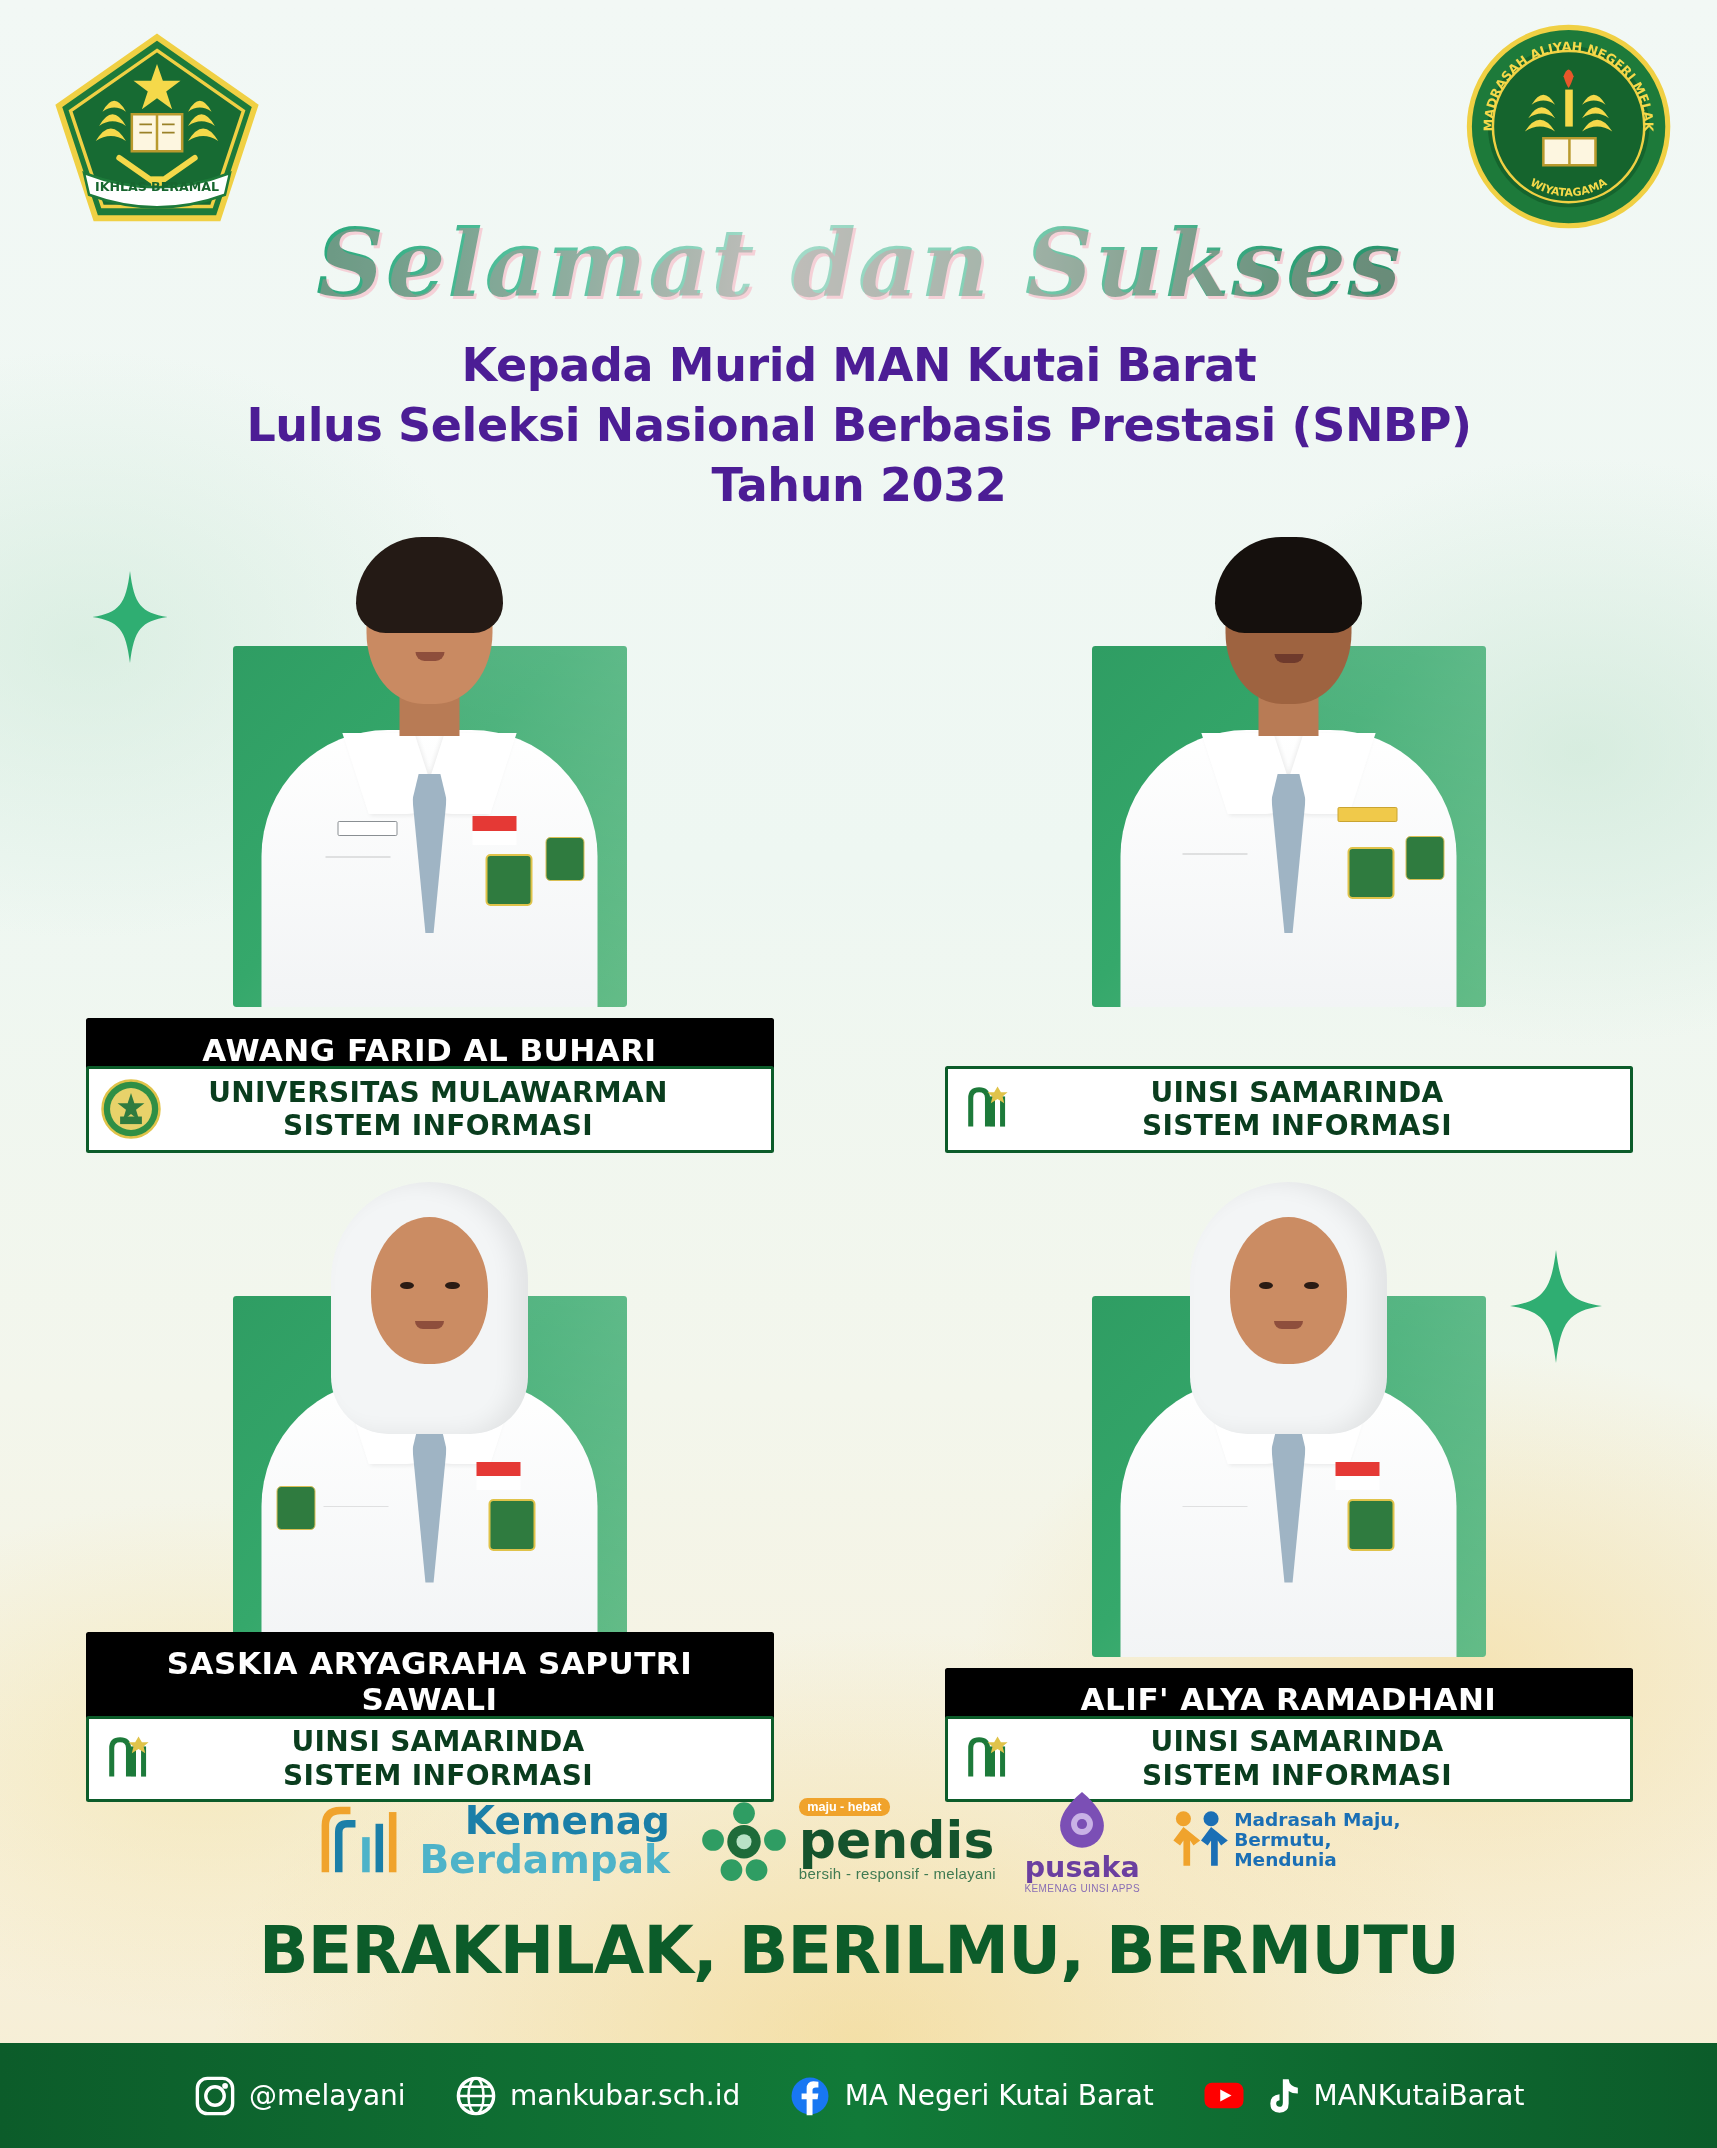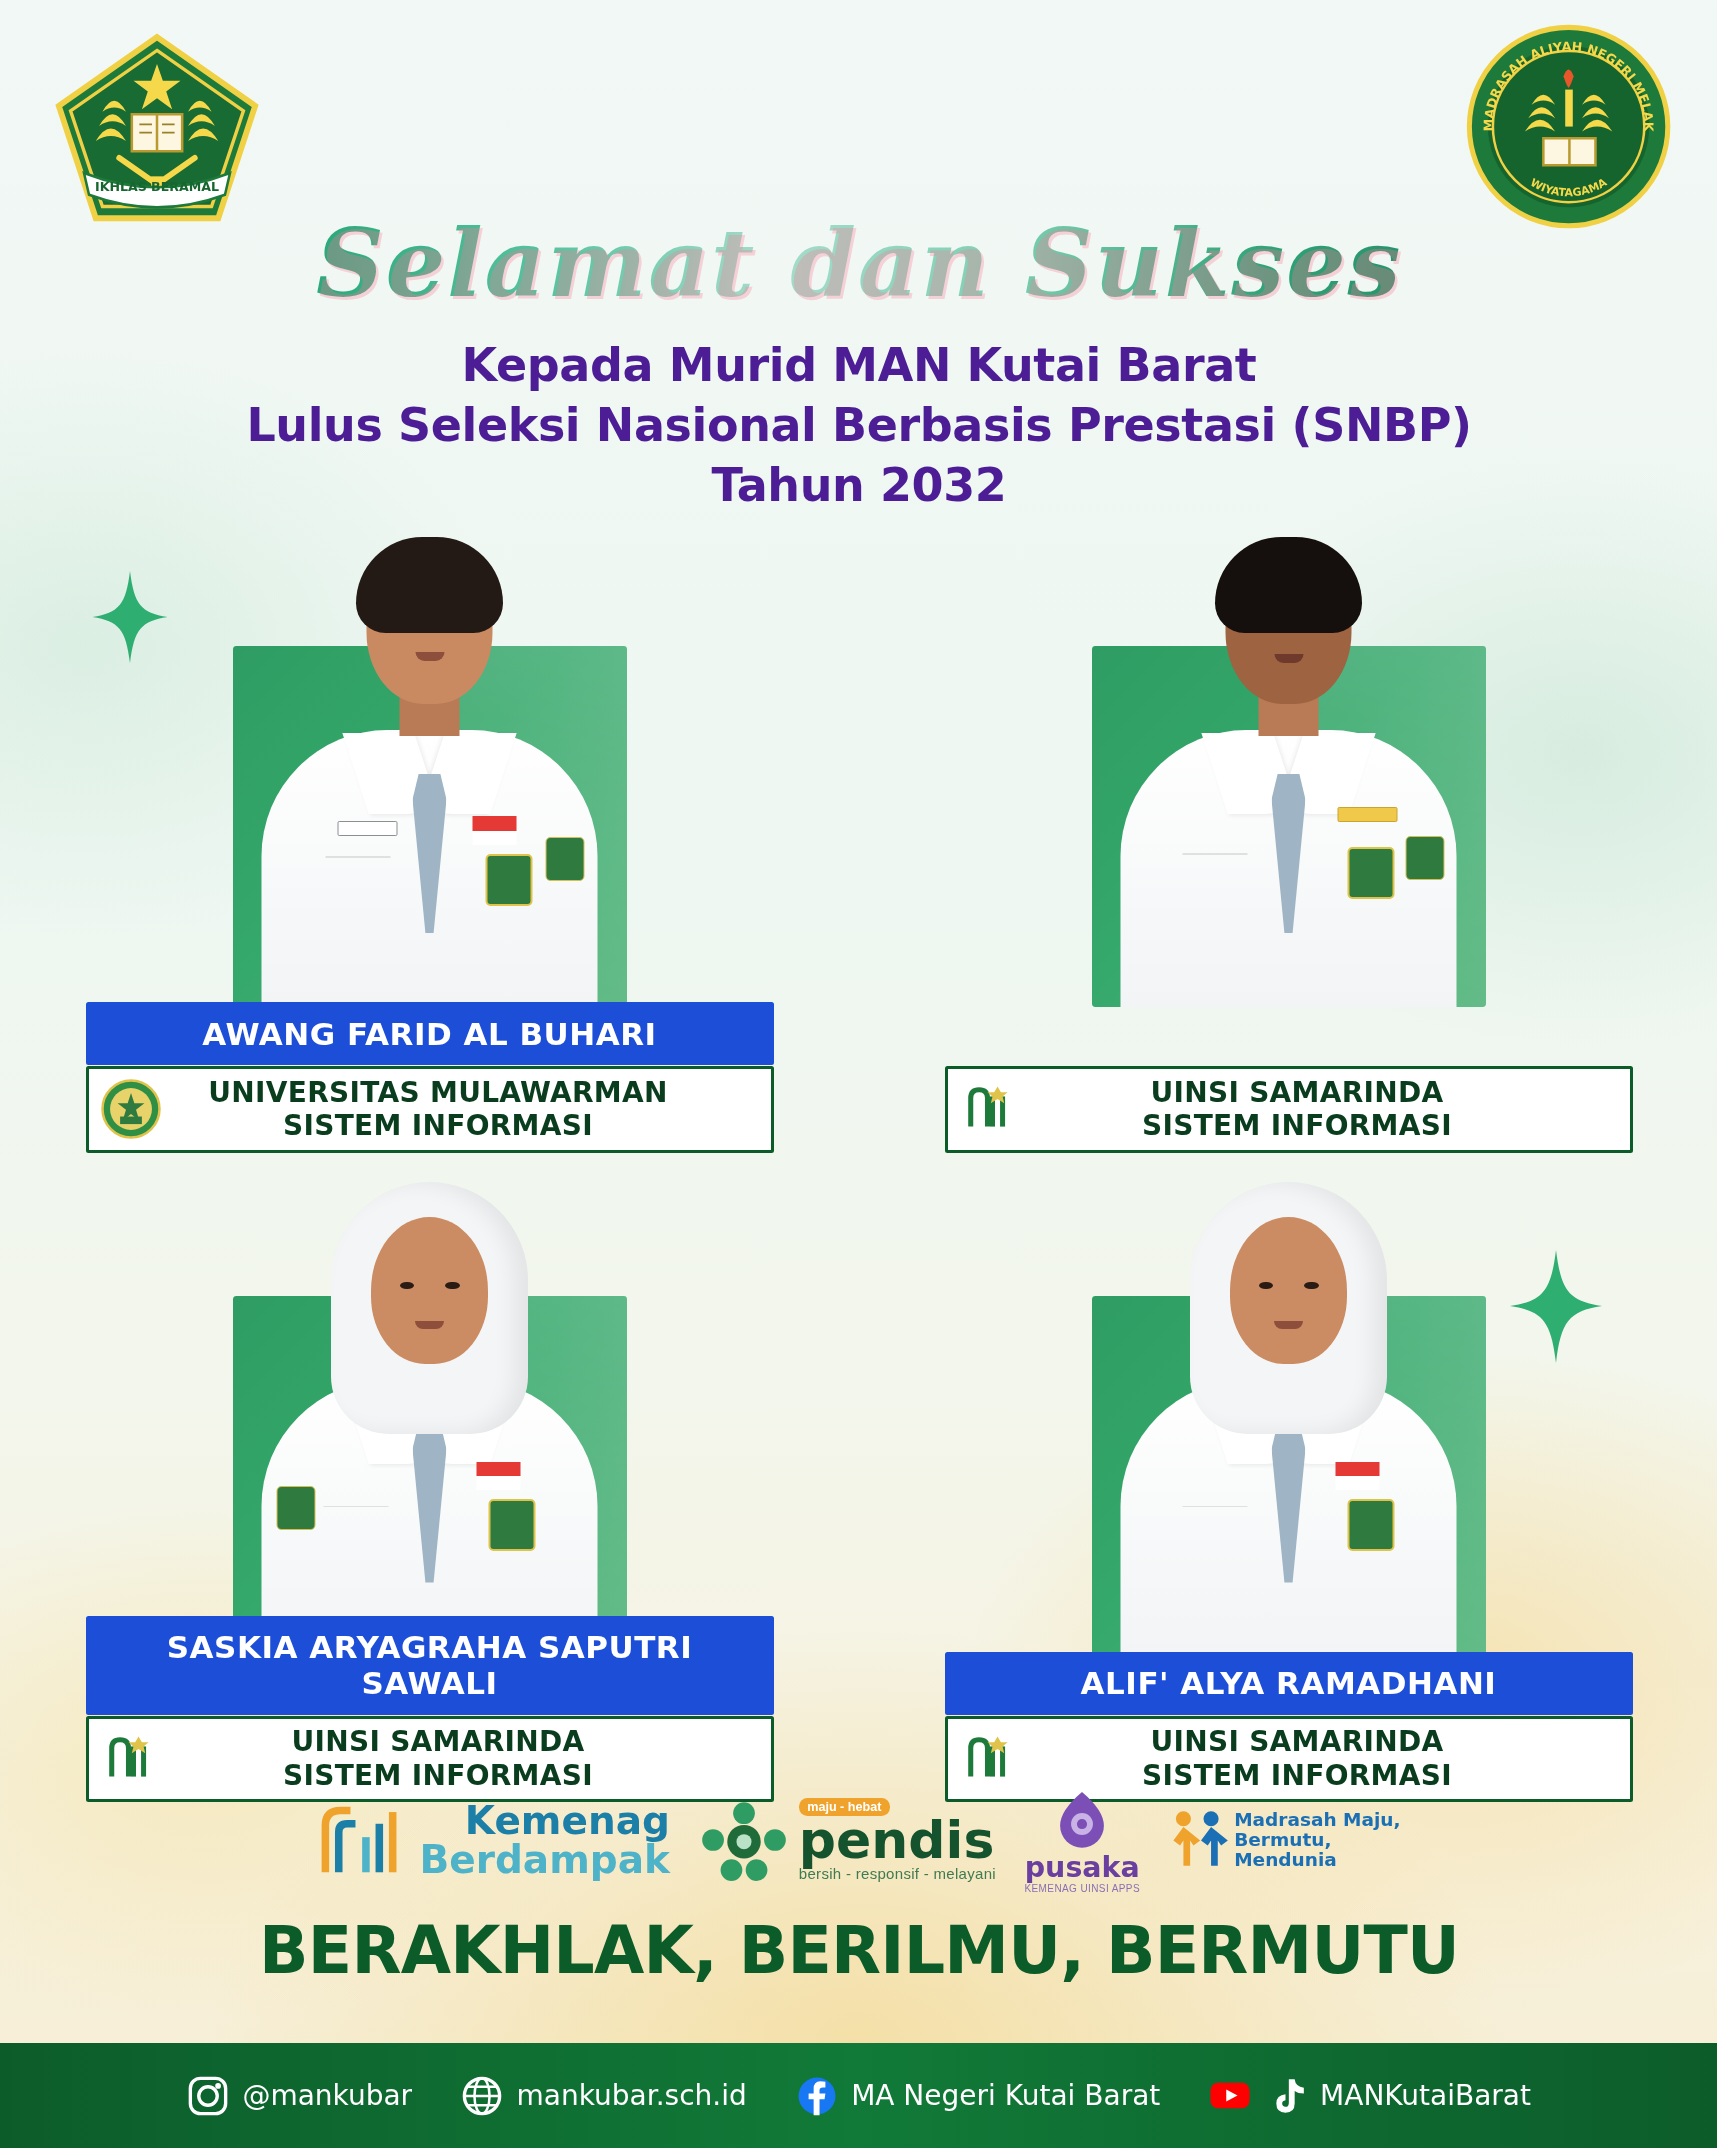--- a/index.html
+++ b/index.html
@@ -149,23 +149,23 @@
   .nametag {
     position: absolute; width: 60px; height: 15px; border-radius: 1.7px;
     background: #ffffff; border: 1.7px solid #8a8f93;
   }
   .pocket-line { position: absolute; width: 65px; height: 1.7px; background: rgba(0,0,0,0.10); }
 
   
   .name-bar {
     position: absolute;
     left: 50%; transform: translateX(-50%);
-    bottom: 76px;
+    bottom: 60px;
     width: 688px;
-    background: #1d4ed8;
+    background: #000000;
     color: #ffffff;
     font-family: "DejaVu Sans", sans-serif;
     font-weight: 700;
     font-size: 31px;
     letter-spacing: 0.5px;
     text-align: center;
     padding: 13.4px 8.4px;
     border-radius: 2.5px;
   }
   .uni-bar {
@@ -544,21 +544,21 @@
   <div class="footer">
 
     <div class="f-item">
       <span class="f-icon">
         <svg width="42" height="42" viewBox="0 0 50 50">
             <rect x="4" y="4" width="42" height="42" rx="12" fill="none" stroke="#fff" stroke-width="4"></rect>
             <circle cx="25" cy="25" r="11" fill="none" stroke="#fff" stroke-width="4"></circle>
             <circle cx="37" cy="13" r="3.4" fill="#fff"></circle>
           </svg>
       </span>
-      <span>@mankubar</span>
+      <span>@melayani</span>
     </div>
 
     <div class="f-item">
       <span class="f-icon">
         <svg width="42" height="42" viewBox="0 0 50 50">
             <circle cx="25" cy="25" r="21" fill="none" stroke="#fff" stroke-width="4"></circle>
             <ellipse cx="25" cy="25" rx="9" ry="21" fill="none" stroke="#fff" stroke-width="3"></ellipse>
             <path d="M5 25 h40 M8 14 h34 M8 36 h34" stroke="#fff" stroke-width="3"></path>
           </svg>
       </span>

